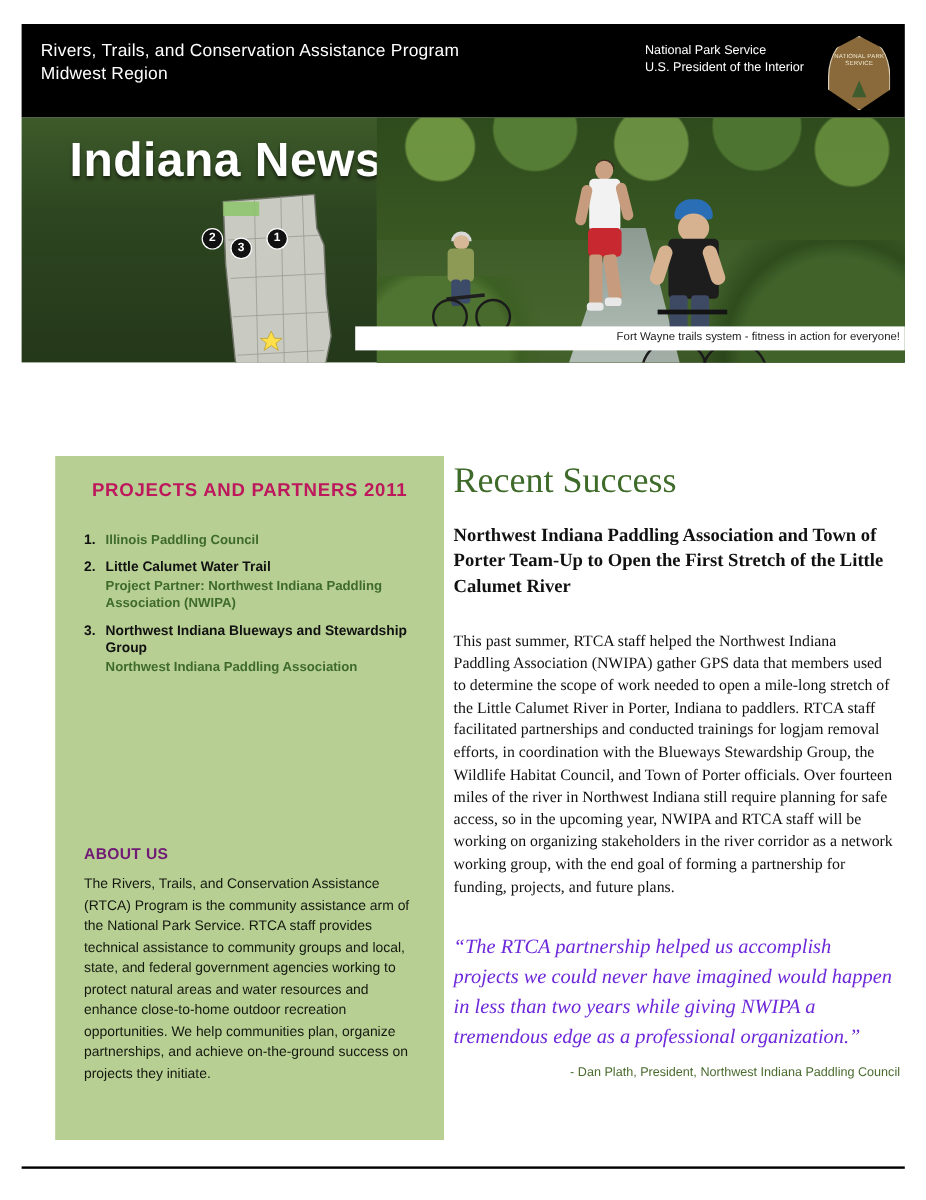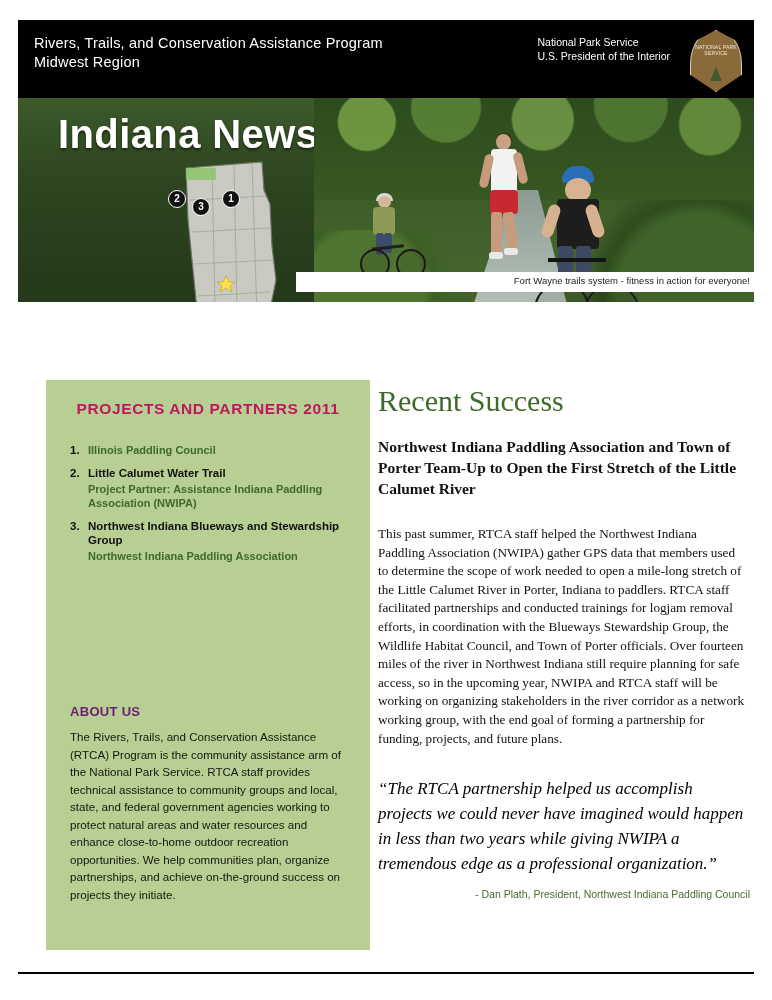--- a/index.html
+++ b/index.html
@@ -350,21 +350,21 @@
     color: #111111;
     margin-top: 26px;
     width: 366px;
     text-align: left;
   }
   .pullquote {
     font-family: "Liberation Serif", serif;
     font-style: italic;
     font-size: 17px;
     line-height: 25px;
-    color: #000000;
+    color: #6d28d9;
     margin-top: 28px;
     width: 372px;
   }
   .quote-attrib {
     font-family: "Liberation Sans", sans-serif;
     font-size: 10.5px;
     color: #4a6b2e;
     text-align: right;
     width: 372px;
     margin-top: 12px;
@@ -486,21 +486,21 @@
     <div class="left-title">PROJECTS AND PARTNERS 2011</div>
 
     <div class="projects">
       <div class="proj">
         <span class="num">1.</span>
         <span class="partner">Illinois Paddling Council</span>
       </div>
       <div class="proj">
         <span class="num">2.</span>
         <span class="name">Little Calumet Water Trail</span>
-        <span class="partner">Project Partner: Assistance Indiana Paddling Association (NWIPA)</span>
+        <span class="partner">Project Partner: Northwest Indiana Paddling Association (NWIPA)</span>
       </div>
       <div class="proj">
         <span class="num">3.</span>
         <span class="name">Northwest Indiana Blueways and Stewardship Group</span>
         <span class="partner">Northwest Indiana Paddling Association</span>
       </div>
     </div>
 
     <div class="about-title">ABOUT US</div>
     <div class="about-body">The Rivers, Trails, and Conservation Assistance (RTCA) Program is the community assistance arm of the National Park Service. RTCA staff provides technical assistance to community groups and local, state, and federal government agencies working to protect natural areas and water resources and enhance close-to-home outdoor recreation opportunities. We help communities plan, organize partnerships, and achieve on-the-ground success on projects they initiate.</div>

